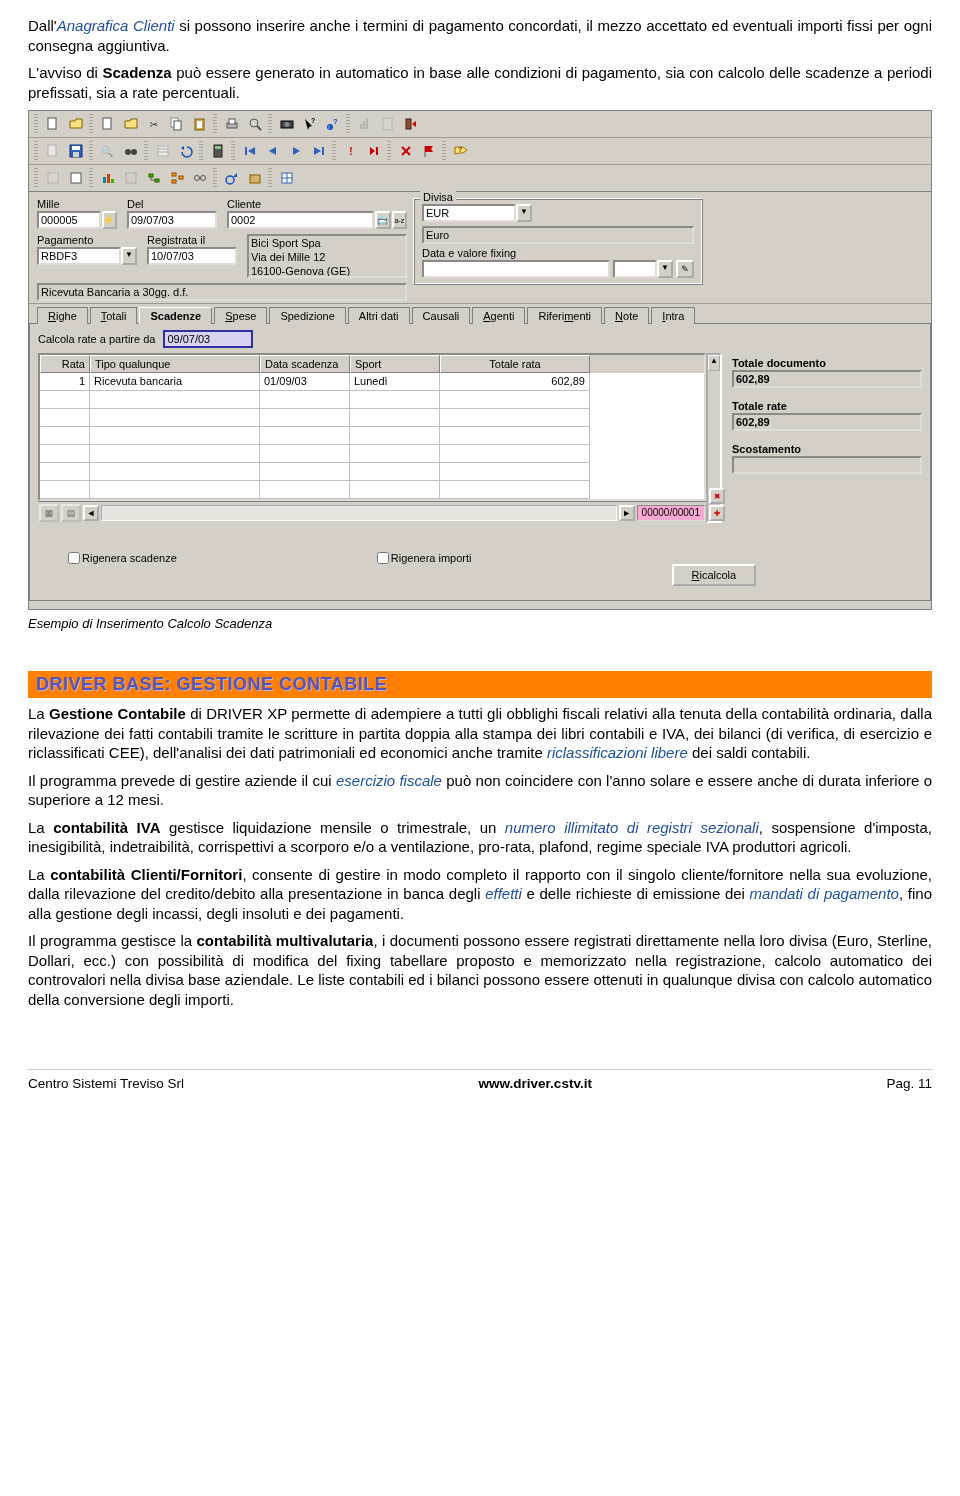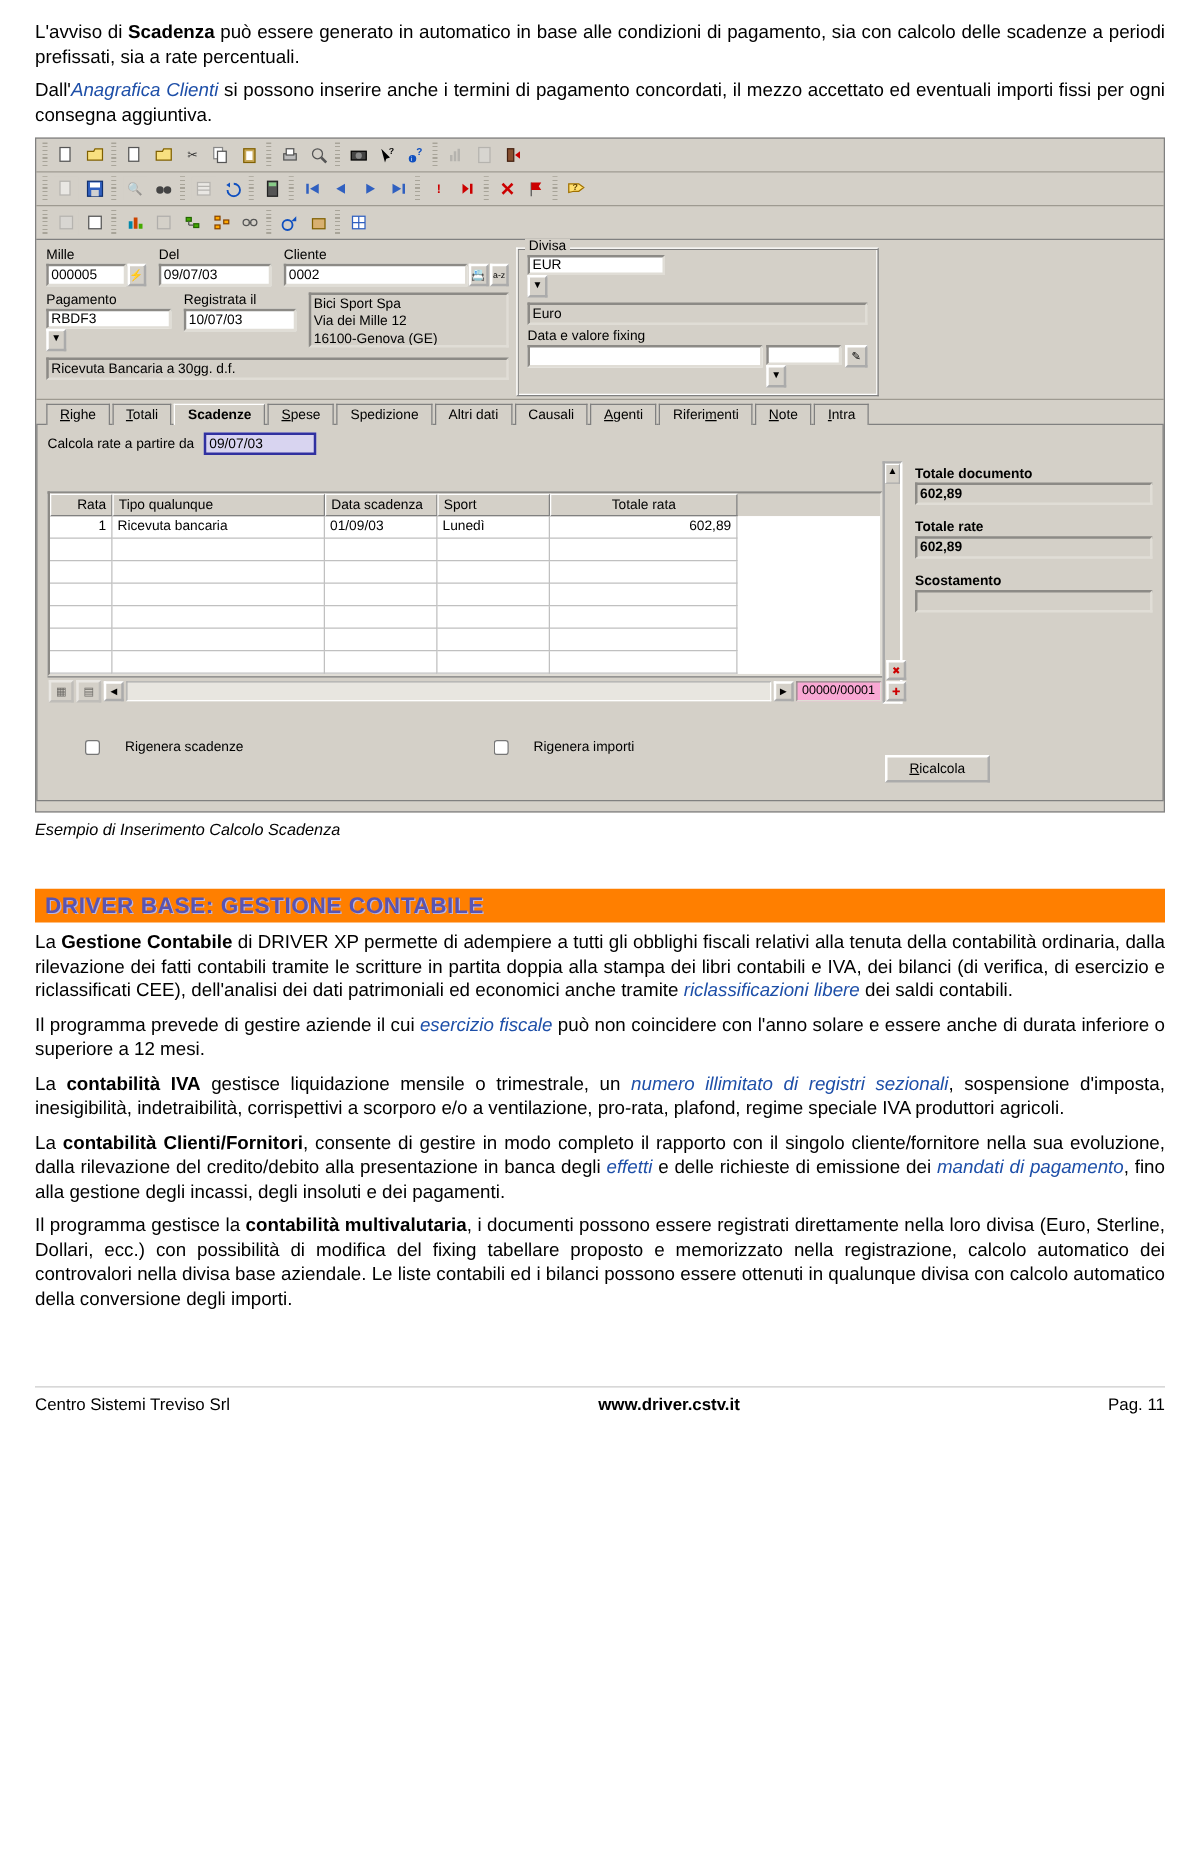--- a/index.html
+++ b/index.html
@@ -21,77 +21,77 @@
   .tbar.third { border-bottom: 1px solid #808080; }
   .tbtn { width: 20px; height: 20px; border: 1px solid #d4d0c8; display: flex; align-items: center; justify-content: center; font-size: 10px; color: #333; }
   .tbtn.grip { width: 4px; background: repeating-linear-gradient(#a8a499 0 1px, transparent 1px 3px); border: none; margin-right: 2px; }
   .tbtn svg { width: 14px; height: 14px; }
   .tbtn.red svg * { fill: #c00; stroke: #c00; }
 
   .formarea { display: flex; padding: 6px 8px 2px 8px; gap: 6px; border-bottom: 1px solid #9e9a91; }
   .formarea .col { flex: 1; }
   .lbl { font-size: 11px; display: block; margin-bottom: 1px; }
   .txt { width: 100%; height: 18px; background: #fff; border: 2px inset #e0ddd6; padding: 0 2px; font-size: 11px; font-family: inherit; }
-  .cmb { display: flex; flex-direction: column; }
+  .cmb { display: flex; }
   .cmb .txt { flex: 1; }
   .dropbtn { width: 16px; height: 18px; background: #d4d0c8; border: 2px outset #fff; font-size: 8px; text-align: center; line-height: 12px; }
   .smbtn { width: 18px; height: 18px; background: #d4d0c8; border: 2px outset #fff; font-size: 9px; }
   .row2 { display: flex; gap: 10px; margin-bottom: 5px; }
   .fld { display: flex; flex-direction: column; }
   .ro { background: #d4d0c8; border: 2px inset #e0ddd6; height: 18px; padding: 0 2px; font-size: 11px; line-height: 14px; overflow: hidden; }
   .group { border: 1px solid #808080; border-top-color: #fff; border-left-color: #fff; box-shadow: inset 1px 1px 0 #808080, inset -1px -1px 0 #fff; padding: 5px 8px 6px 8px; position: relative; }
   .grouplbl { position: absolute; top: -8px; left: 6px; background: #d4d0c8; padding: 0 3px; font-size: 11px; }
 
   .tabstrip { display: flex; padding: 0 8px; gap: 2px; margin-top: 2px; }
   .tab { padding: 2px 10px; border: 1px solid #808080; border-bottom: none; background: #d4d0c8; font-size: 11px; position: relative; top: 1px; }
   .tab .u { text-decoration: underline; }
   .tab.active { font-weight: bold; background: #d4d0c8; border-top: 1px solid #fff; border-left: 1px solid #fff; z-index: 2; top: 1px; }
   .tabbody { border: 1px solid #808080; border-top: 1px solid #808080; margin: 0 0 0 0; padding: 6px 8px 8px 8px; }
 
   .calcrow { display: flex; align-items: center; gap: 8px; margin-bottom: 5px; }
   .calcrow .txt { width: 90px; }
 
-  .grid { border: 2px inset #e0ddd6; background: #fff; margin-top: 24px; }
+  .grid { border: 2px inset #e0ddd6; background: #fff; }
   .ghdr { display: flex; background: #d4d0c8; }
   .ghdr .gh, .grow .gc { border-right: 1px solid #808080; border-bottom: 1px solid #808080; padding: 2px 4px; height: 18px; font-size: 11px; overflow: hidden; }
   .ghdr .gh { background: #d4d0c8; border-top: 1px solid #fff; border-left: 1px solid #fff; }
   .grow { display: flex; background: #fff; }
   .grow .gc { border-right: 1px solid #c0c0c0; border-bottom: 1px solid #c0c0c0; }
   .gridwrap { display: flex; gap: 10px; }
   .gridside { width: 190px; padding-top: 2px; font-weight: bold; }
   .gridside .lbl { margin-top: 2px; }
   .gridfoot { display: flex; align-items: center; gap: 2px; background: #d4d0c8; border-top: 1px solid #808080; height: 22px; padding: 1px; }
   .scrollh { flex: 1; height: 16px; background: #e8e6e0; border: 1px inset #fff; }
   .counter { height: 16px; border: 1px inset #e0ddd6; background: #f9a8d4; font-size: 10px; padding: 0 4px; line-height: 14px; }
   .sidebtns { display: flex; flex-direction: column; gap: 1px; margin-left: 1px; }
   .sidebtns .smbtn2 { width: 16px; height: 16px; background: #d4d0c8; border: 2px outset #fff; font-size: 8px; }
 
   .checks { display: flex; align-items: center; gap: 200px; padding: 6px 30px; }
-  .chk { display: flex; gap: 20px; align-items: center; font-size: 11px; }
+  .chk { display: flex; gap: 2px; align-items: center; font-size: 11px; }
   .chk input { width: 12px; height: 12px; }
   .btn { height: 22px; padding: 0 18px; background: #d4d0c8; border: 2px outset #fff; font-size: 11px; margin-top: 35px; }
   .btn .u { text-decoration: underline; }
 
   .w-rata { width: 50px; text-align: right; }
   .w-tipo { width: 170px; }
   .w-data { width: 90px; }
   .w-giorno { width: 90px; }
   .w-tot  { width: 150px; text-align: right; }
   .vscroll { width: 16px; background: #d4d0c8; border: 2px inset #fff; }
 </style>
 </head>
 <body>
 
 <div class="page">
 
   <p class="para">
+    <span>Dall'</span><span class="ital-blue">Anagrafica Clienti</span><span> si possono inserire anche i termini di pagamento concordati, il mezzo accettato ed eventuali importi fissi per ogni consegna aggiuntiva.</span>
+  </p>
+  <p class="para">
     <span>L'avviso di </span><span class="bold">Scadenza</span><span> può essere generato in automatico in base alle condizioni di pagamento, sia con calcolo delle scadenze a periodi prefissati, sia a rate percentuali.</span>
-  </p>
-  <p class="para">
-    <span>Dall'</span><span class="ital-blue">Anagrafica Clienti</span><span> si possono inserire anche i termini di pagamento concordati, il mezzo accettato ed eventuali importi fissi per ogni consegna aggiuntiva.</span>
   </p>
 
   <div class="winshot">
 
     <div class="tbar">
       <div class="tbtn grip"></div>
       <div class="tbtn">
           <svg viewBox="0 0 14 14">
             <rect x="2" y="1" width="8" height="11" fill="#fff" stroke="#555"></rect>
           </svg>

